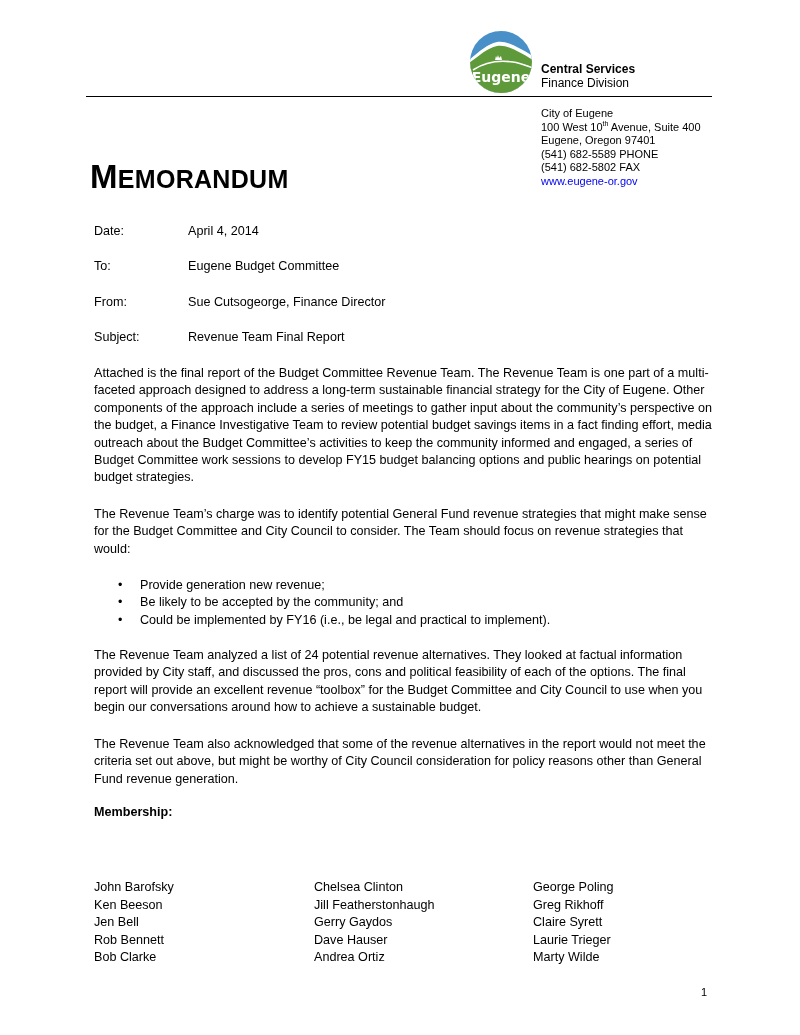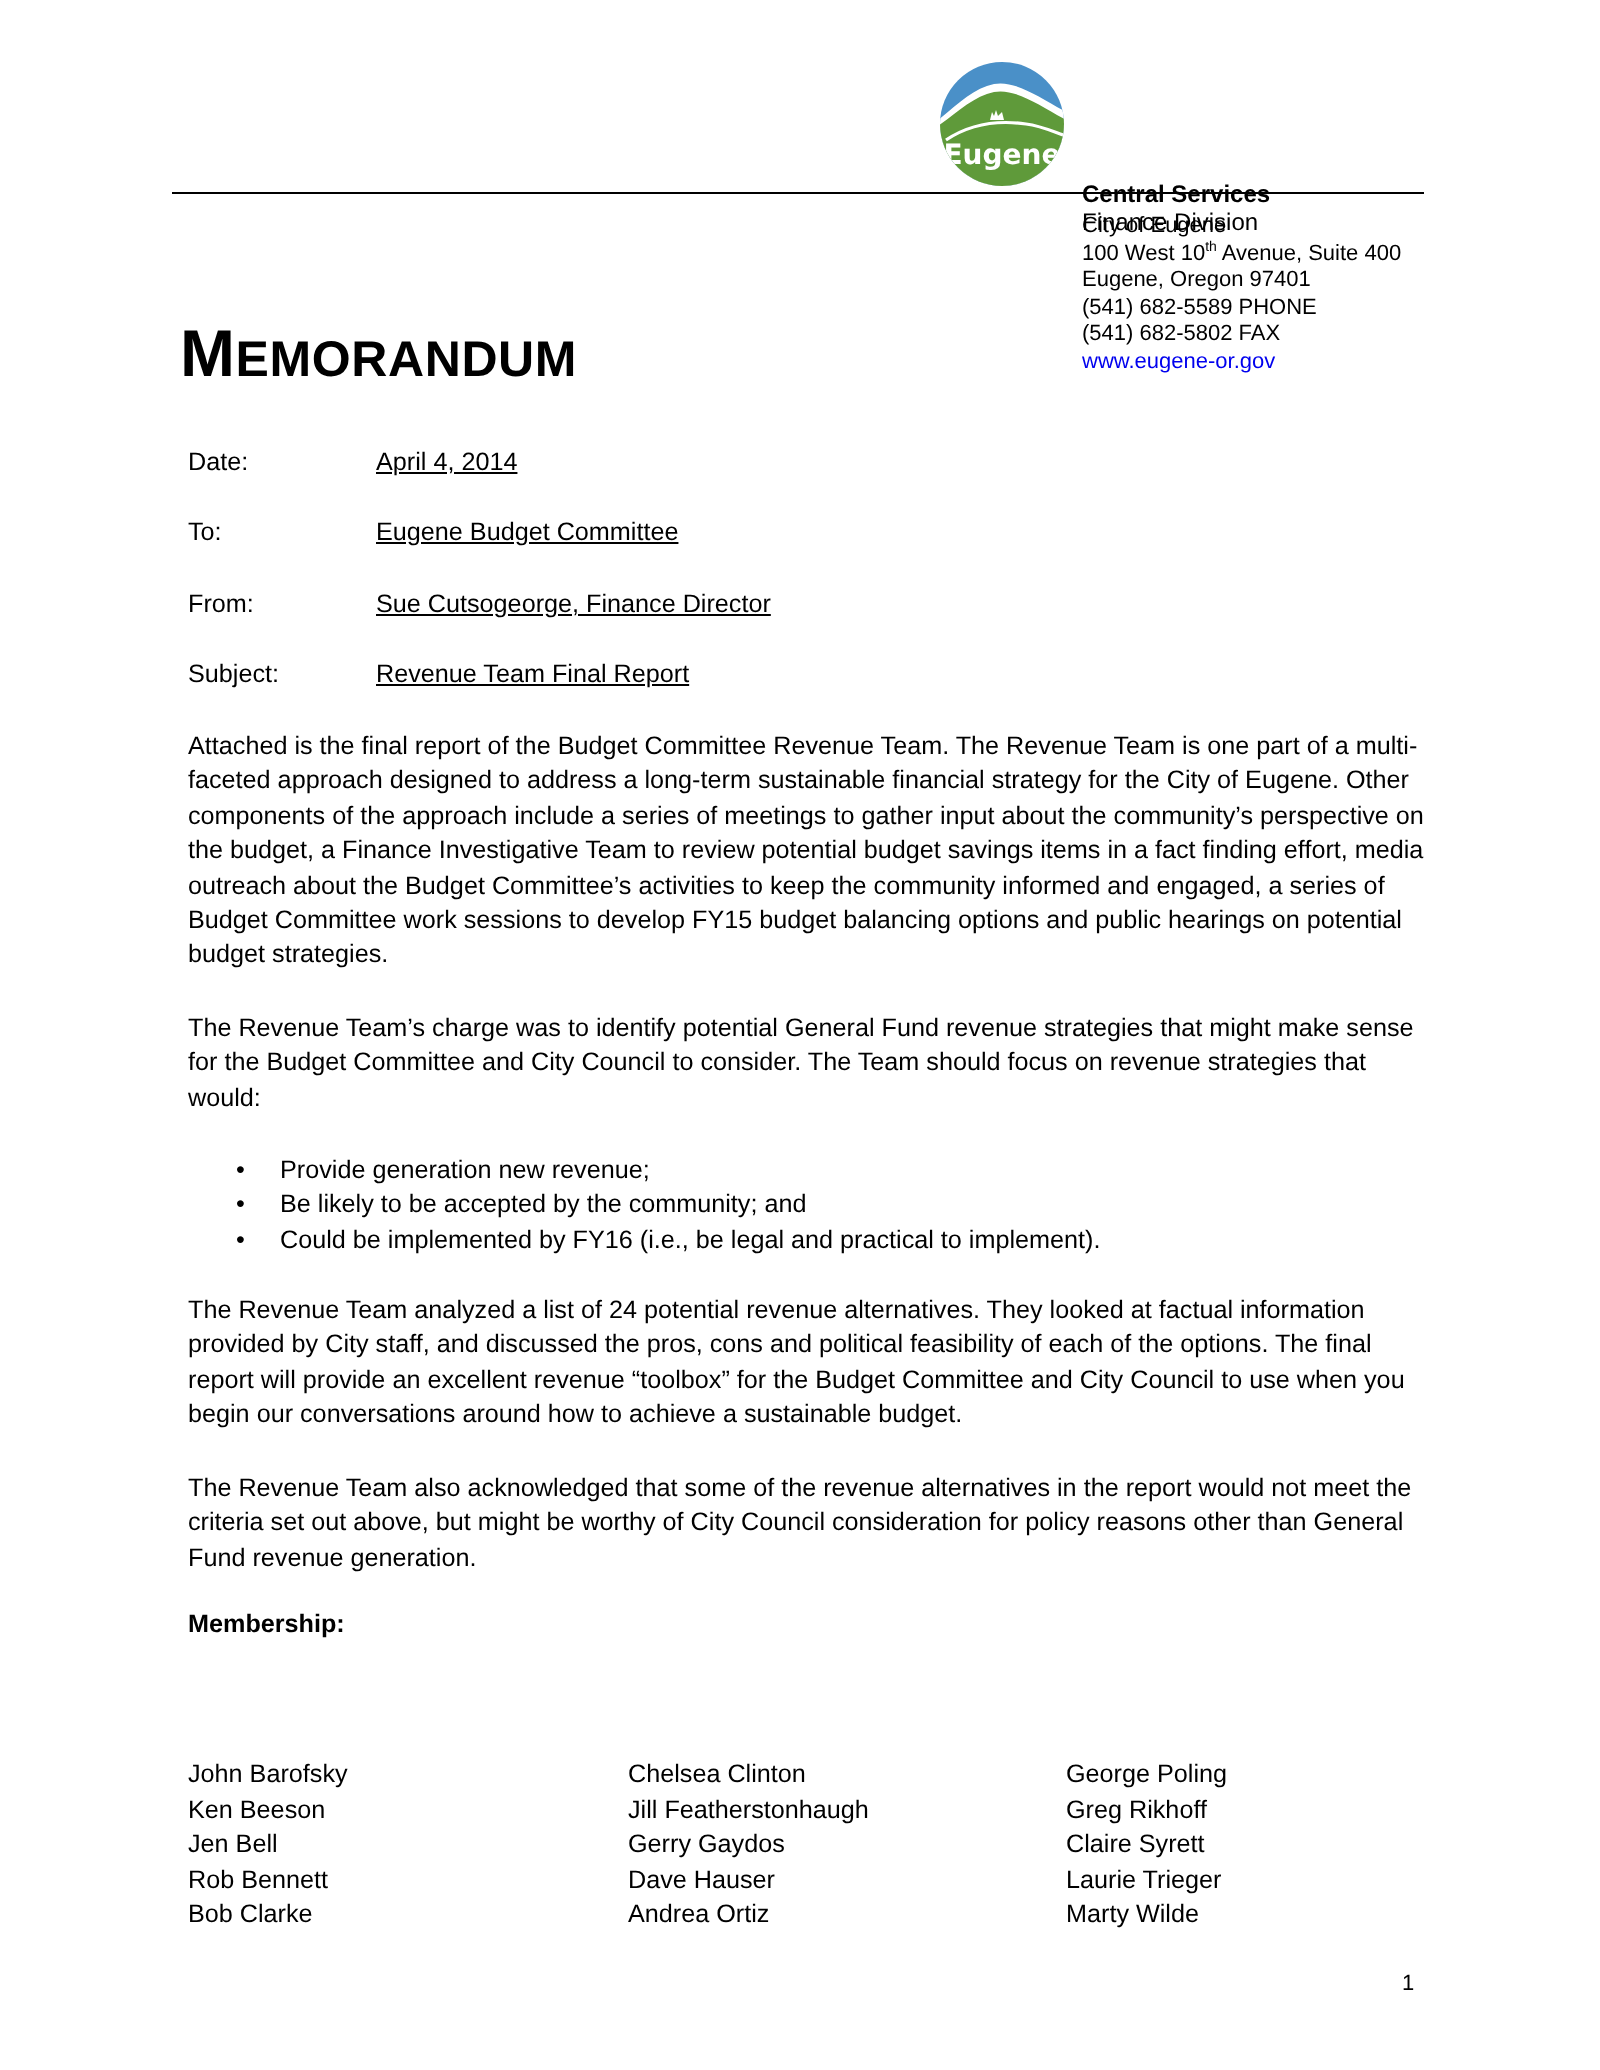--- a/index.html
+++ b/index.html
@@ -1,32 +1,32 @@
 <!DOCTYPE html>
 <html><head>
 <meta charset="utf-8">
 <style>
   html, body { margin: 0; padding: 0; background: #ffffff; }
   body { width: 800px; height: 1035px; position: relative; overflow: hidden; color: #000; }
 
   .logo { position: absolute; left: 469px; top: 30px; width: 64px; height: 64px; }
-  .dept { position: absolute; left: 541px; top: 62px; font-family: "Liberation Sans", sans-serif; font-size: 12px; line-height: 14px; margin-top: 28px; }
+  .dept { position: absolute; left: 541px; top: 62px; font-family: "Liberation Sans", sans-serif; font-size: 12px; line-height: 14px; }
   .dept .b { font-weight: bold; }
   .rule { position: absolute; left: 86px; top: 96px; width: 626px; height: 0; border-top: 1.2px solid #000; }
 
   .address { position: absolute; left: 541px; top: 107px; font-family: "Liberation Sans", sans-serif; font-size: 11px; line-height: 13.5px; }
   .address sup { font-size: 7px; line-height: 0; }
   .address a { color: #0000ee; }
 
   .memo-title { position: absolute; left: 90px; top: 158px; font-family: "Liberation Sans", sans-serif; font-weight: bold; font-size: 33px; letter-spacing: 0.3px; }
   .memo-title .small { font-size: 25px; }
 
   .hdr { position: absolute; left: 94px; font-family: "Liberation Sans", sans-serif; font-size: 12.6px; }
   .hdr .lbl { position: absolute; left: 0; width: 90px; }
-  .hdr .val { position: absolute; left: 94px; white-space: nowrap; text-decoration: underline; }
+  .hdr .val { position: absolute; left: 94px; white-space: nowrap; }
 
   .content { position: absolute; left: 94px; width: 620px; font-family: "Liberation Sans", sans-serif; font-size: 12.6px; line-height: 17.4px; }
   .content p { margin: 0; }
   ul.bullets { list-style: none; margin: 0; padding: 0; }
   ul.bullets li { position: relative; padding-left: 46px; height: 17.4px; }
   ul.bullets li .dot { position: absolute; left: 24px; top: 0; }
 
   .members-title { position: absolute; left: 94px; top: 805px; font-family: "Liberation Sans", sans-serif; font-weight: bold; font-size: 12.6px; }
   .col { position: absolute; top: 831px; font-family: "Liberation Sans", sans-serif; font-size: 12.6px; line-height: 17.6px; margin-top: 48px; }
   .col div { white-space: nowrap; }

